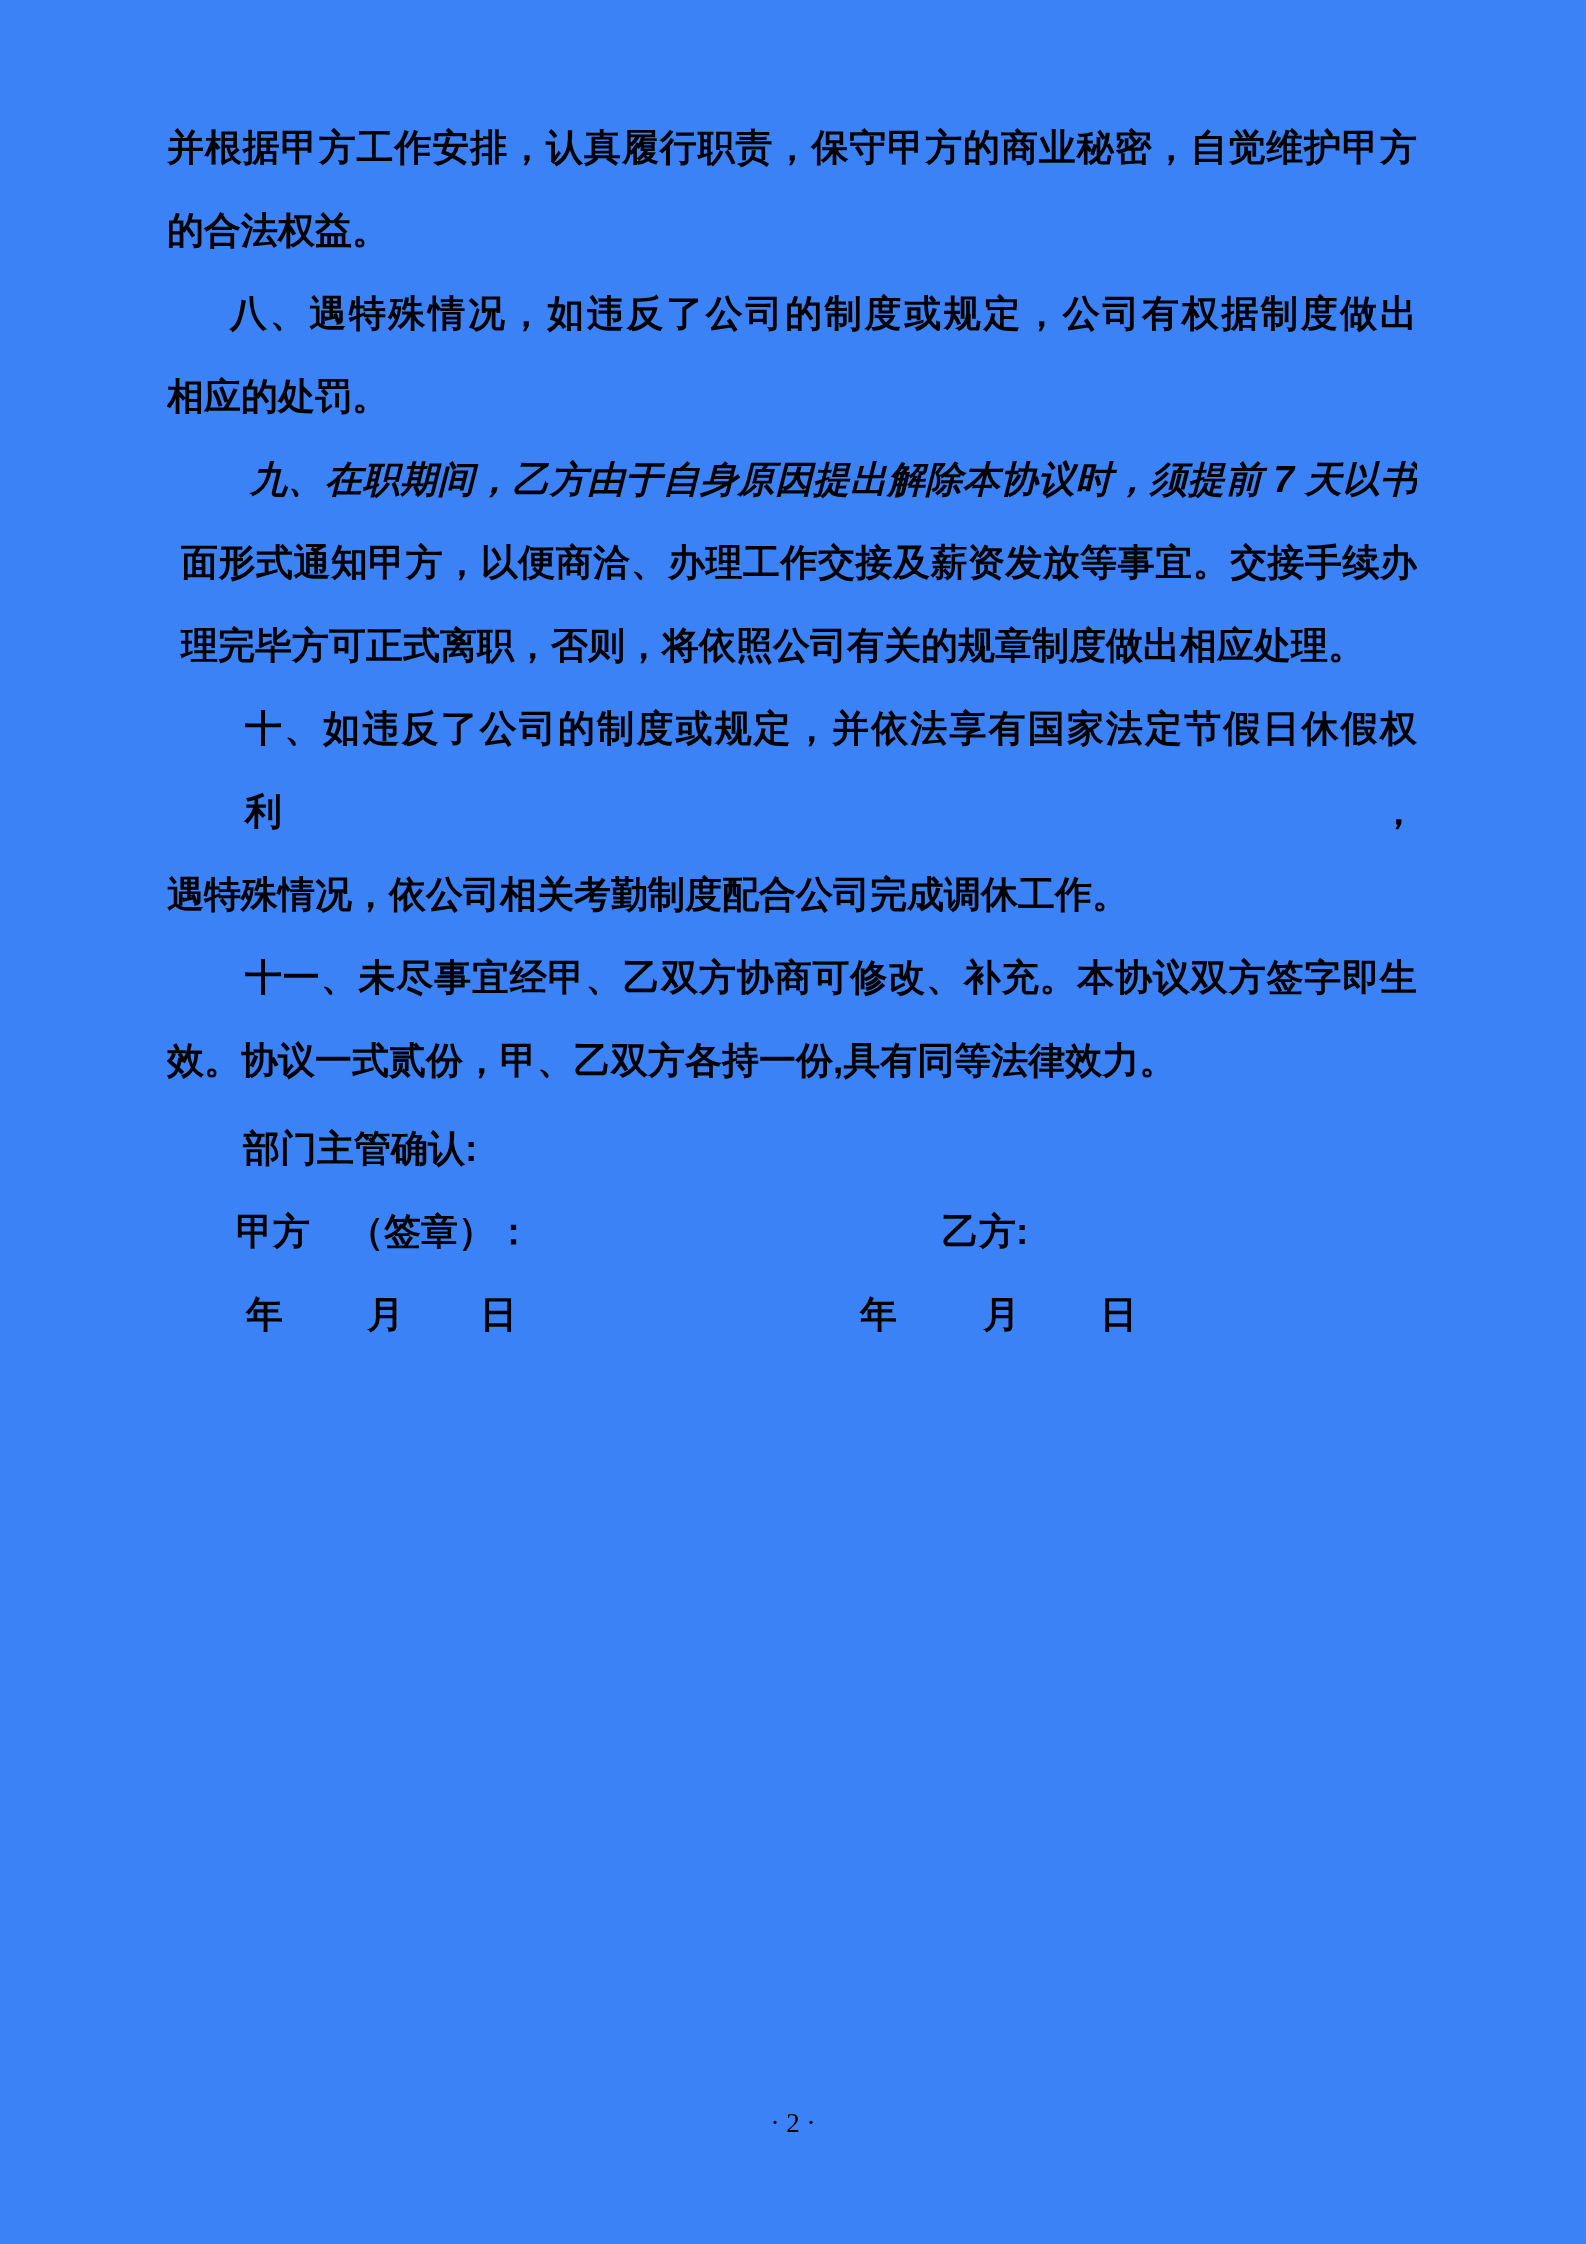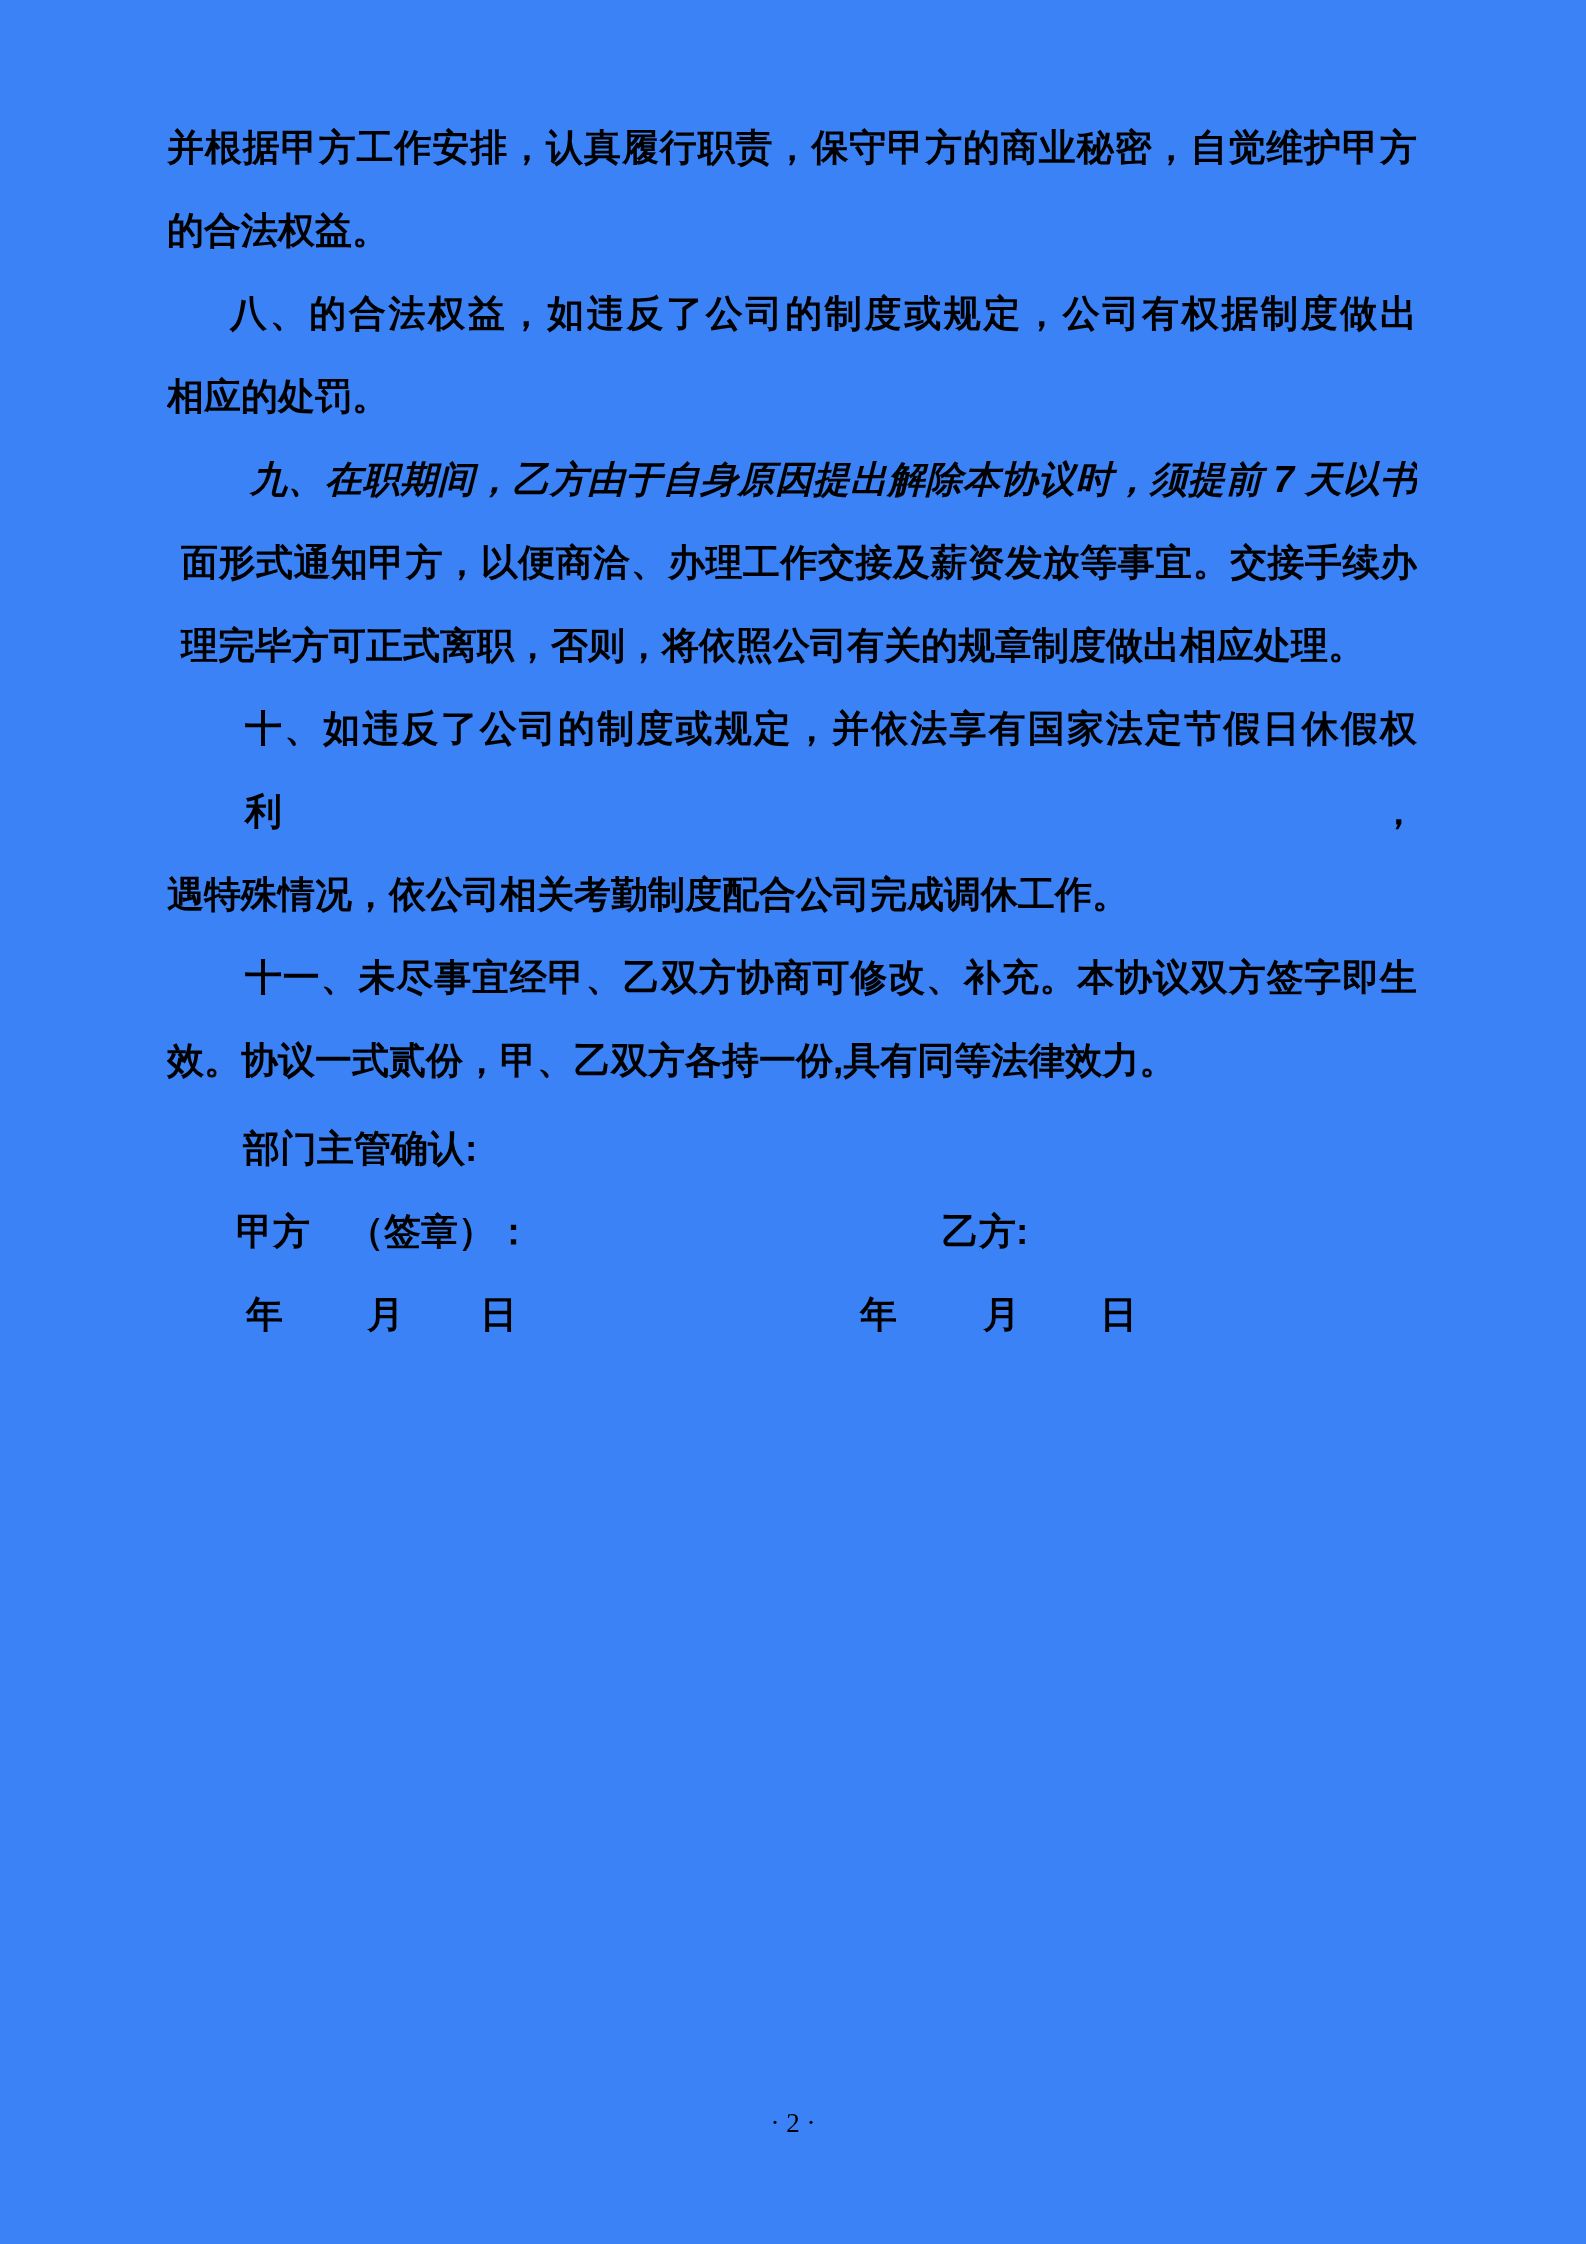--- a/index.html
+++ b/index.html
@@ -94,21 +94,21 @@
 <div class="page">
 
   <div class="content">
 
     <div class="para">
       <div class="line">并根据甲方工作安排，认真履行职责，保守甲方的商业秘密，自觉维护甲方</div>
       <div class="line last">的合法权益。</div>
     </div>
 
     <div class="para">
-      <div class="line ind-a">八、的合法权益，如违反了公司的制度或规定，公司有权据制度做出</div>
+      <div class="line ind-a">八、遇特殊情况，如违反了公司的制度或规定，公司有权据制度做出</div>
       <div class="line last">相应的处罚。</div>
     </div>
 
     <div class="para">
       <div class="line ind-b">九、在职期间，乙方由于自身原因提出解除本协议时，须提前 7 天以书</div>
       <div class="line hang">面形式通知甲方，以便商洽、办理工作交接及薪资发放等事宜。交接手续办</div>
       <div class="line last hang">理完毕方可正式离职，否则，将依照公司有关的规章制度做出相应处理。</div>
     </div>
 
     <div class="para">

